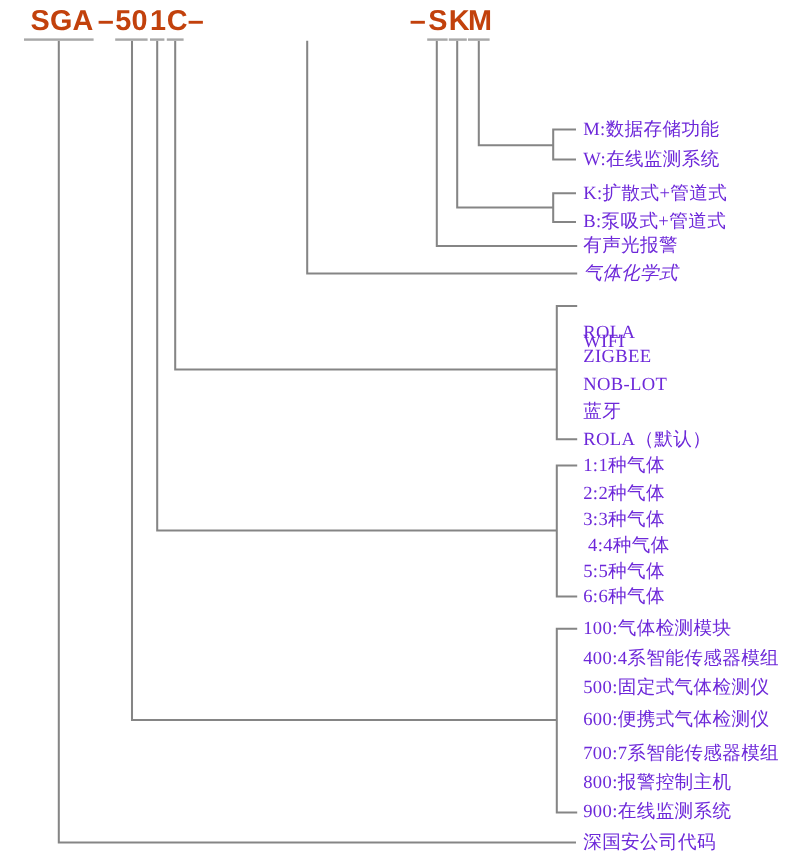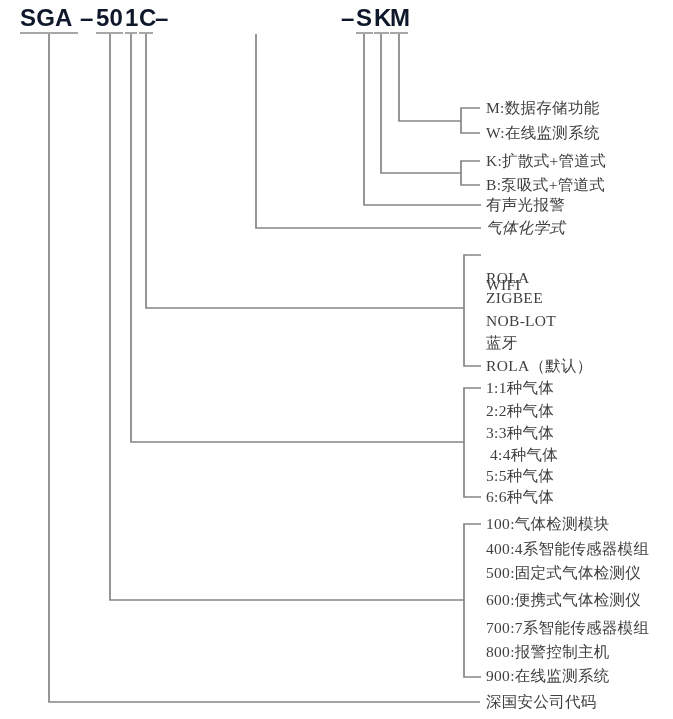--- a/index.html
+++ b/index.html
@@ -6,30 +6,30 @@
   .canvas{
     position:relative;
     width:673px;height:719px;
     background:#ffffff;
     overflow:hidden;
     font-family:"Liberation Serif","DejaVu Serif",serif;
   }
   .title-row{position:absolute;left:0;top:0;width:673px;height:40px;}
   .tseg{
     position:absolute;top:4px;height:28px;line-height:27px;
-    text-align:left;white-space:nowrap;overflow:visible;
+    text-align:right;white-space:nowrap;overflow:visible;
     font-family:"Liberation Sans","DejaVu Sans",sans-serif;
-    font-weight:bold;font-size:24px;color:#0f172a;
+    font-weight:bold;font-size:24px;color:#c2410c;
     letter-spacing:0.2px;
   }
   .tseg.u{border-bottom:2px solid #a8a8a8;}
   svg.lines{position:absolute;left:0;top:0;}
   .dlabel{
     position:absolute;transform:translateY(-50%);
-    font-size:15.5px;color:#404040;white-space:nowrap;
+    font-size:15.5px;color:#6d28d9;white-space:nowrap;
     letter-spacing:0.3px;
   }
 </style>
 </head>
 <body>
 
 <div class="canvas">
   <svg class="lines" width="673" height="719" viewBox="0 0 673 719">
       <polyline points="49,34 49,702 480,702" fill="none" stroke="#858585" stroke-width="1.7"></polyline>
       <polyline points="110,34 110,600 464,600" fill="none" stroke="#858585" stroke-width="1.7"></polyline>

